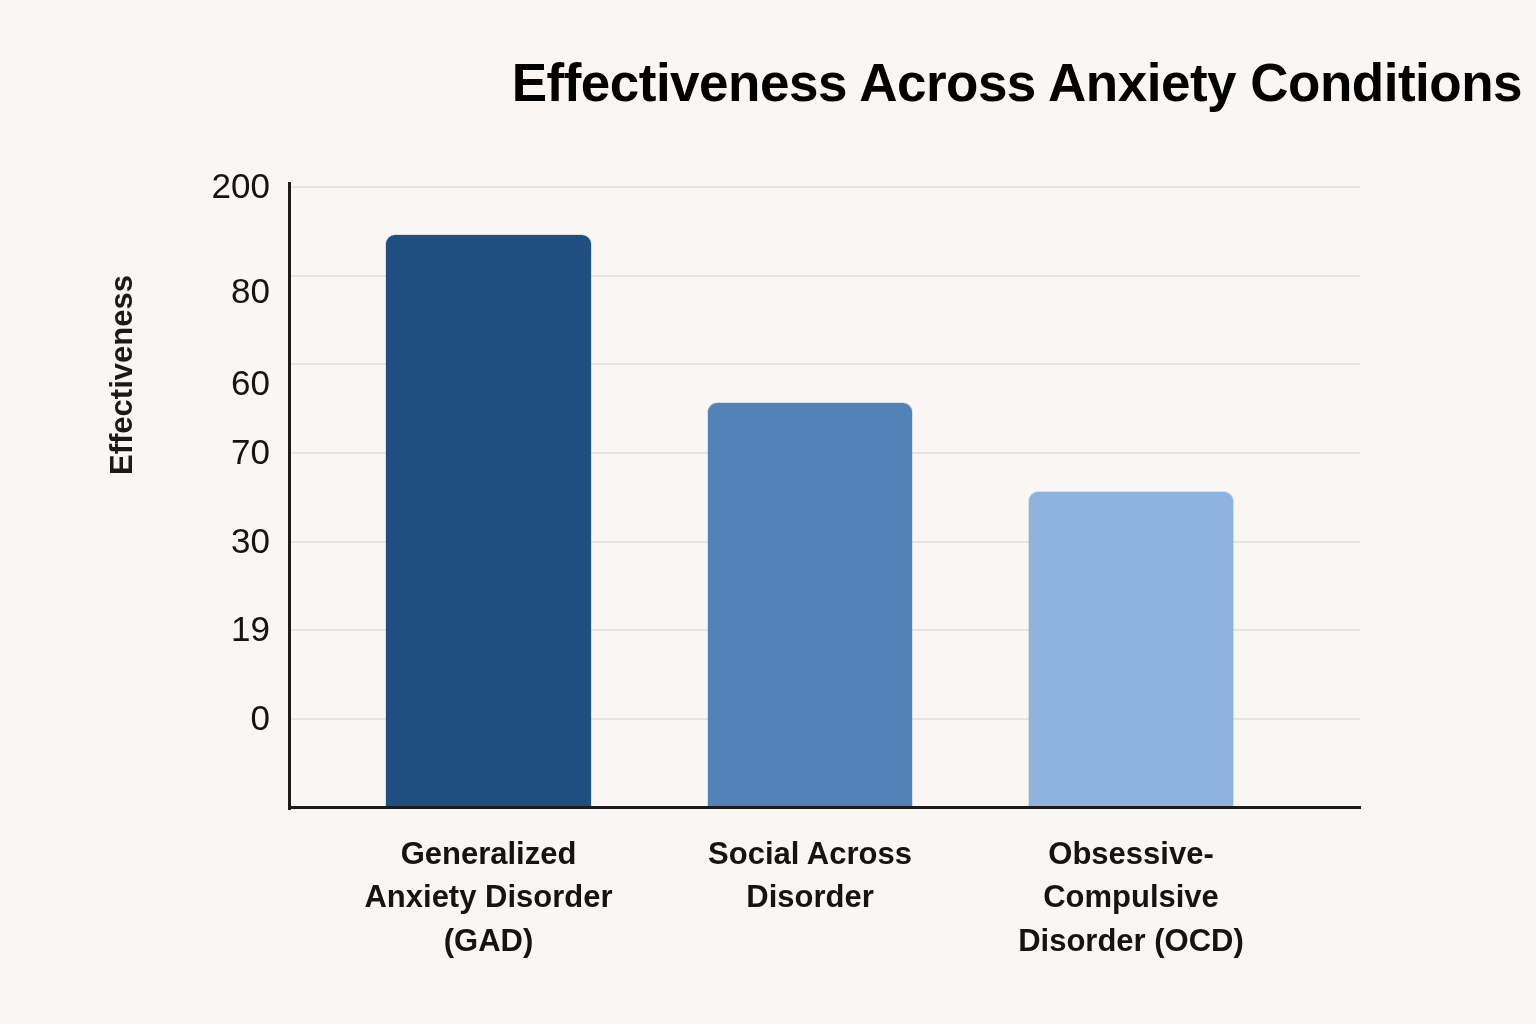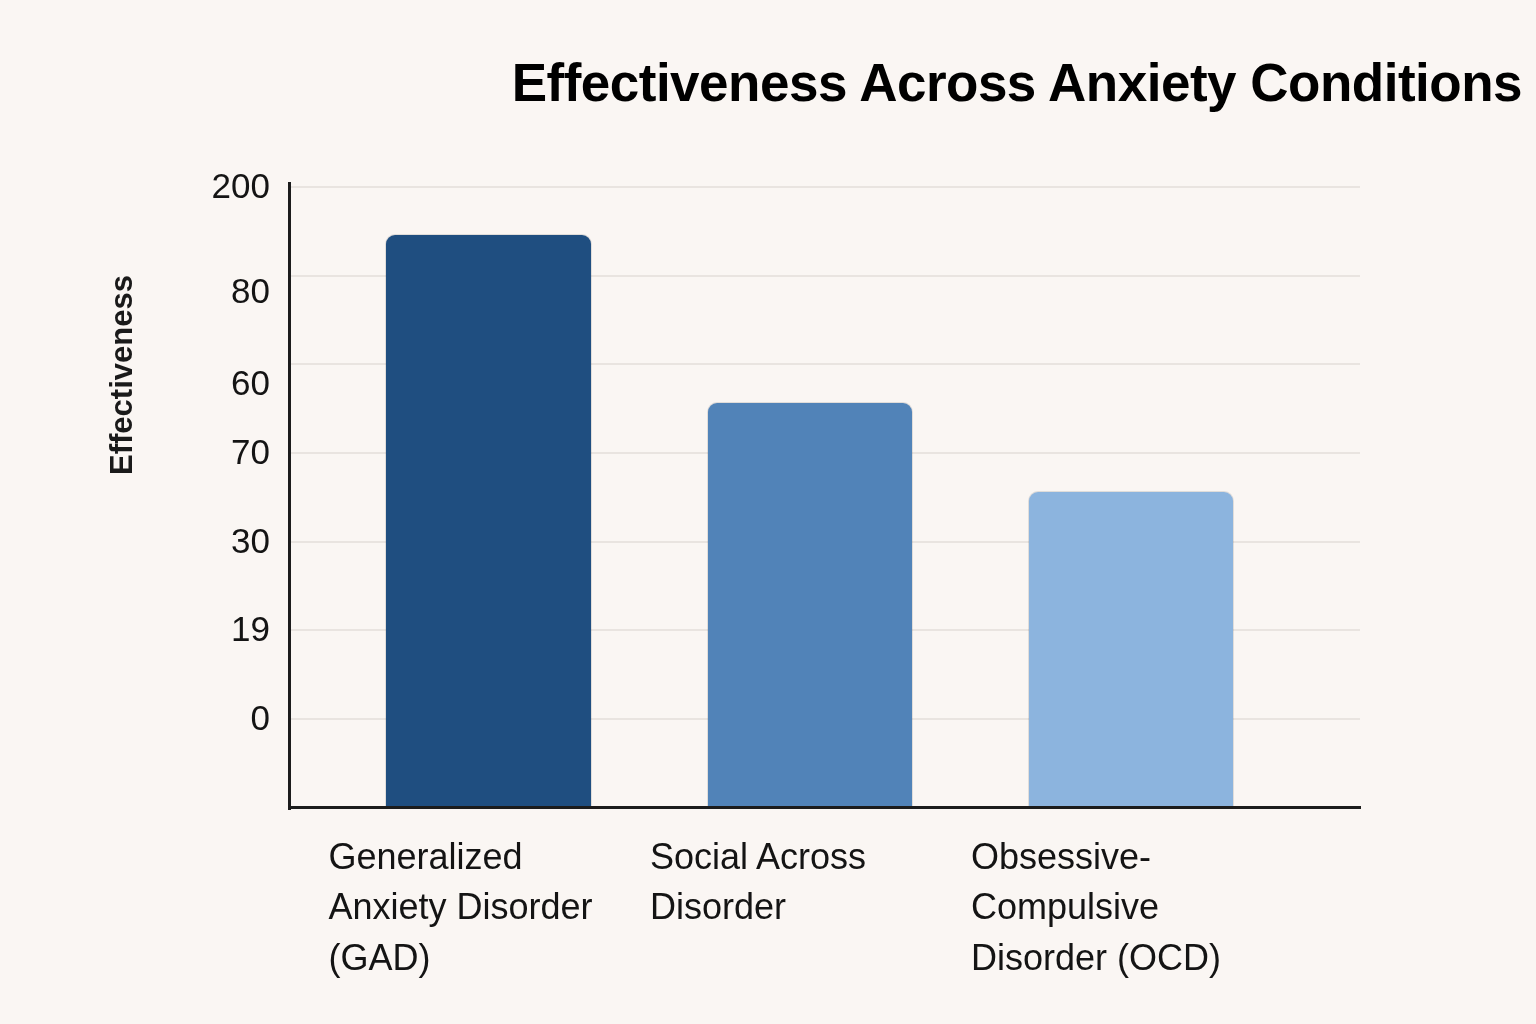--- a/index.html
+++ b/index.html
@@ -111,23 +111,23 @@
   .bar {
     position: absolute;
     border-radius: 9px 9px 0 0;
     box-shadow: 0 0 0 1px rgba(0,0,0,0.10);
   }
 
   
   .cat-label {
     position: absolute;
     top: 832px;
-    text-align: left;
-    font-size: 36px;
-    font-weight: 400;
+    text-align: center;
+    font-size: 31px;
+    font-weight: 700;
     color: #141414;
     line-height: 1.40;
     white-space: pre-line;
   }
 </style>
 </head>
 <body>
 
 <div id="chart-root">
 

